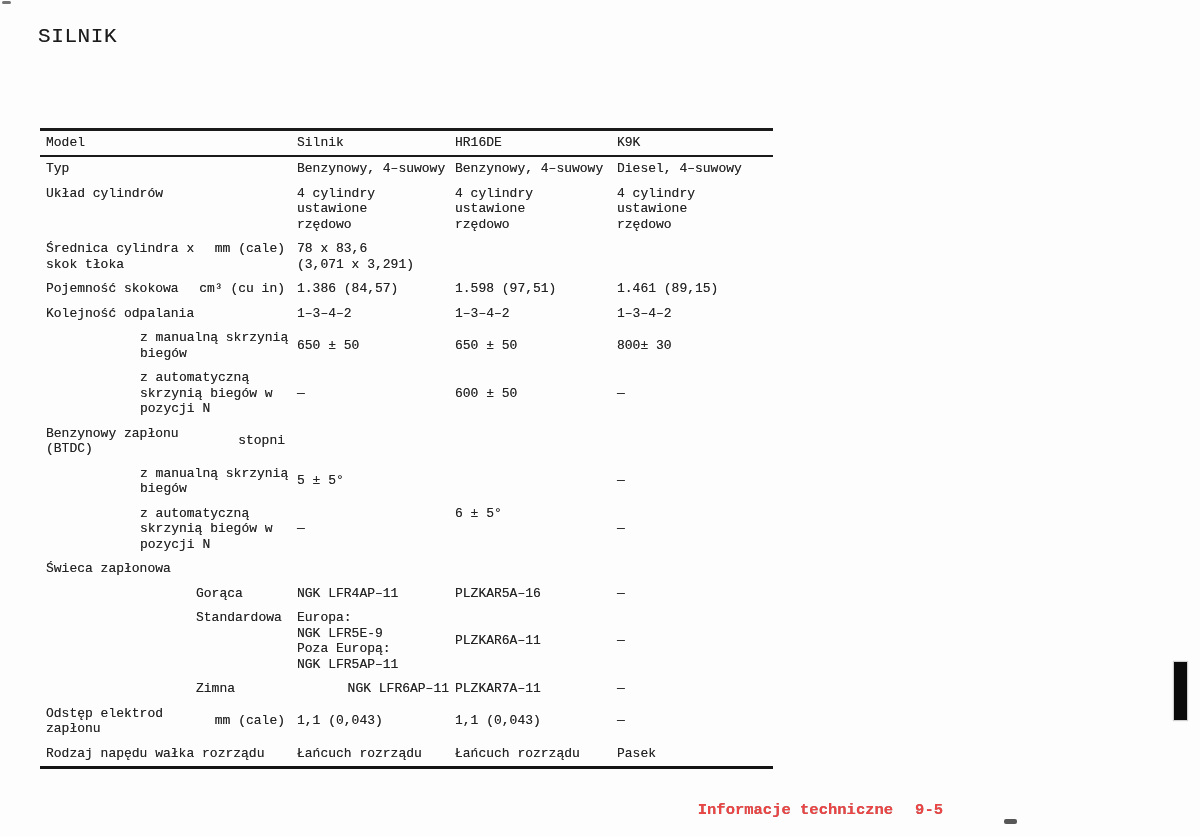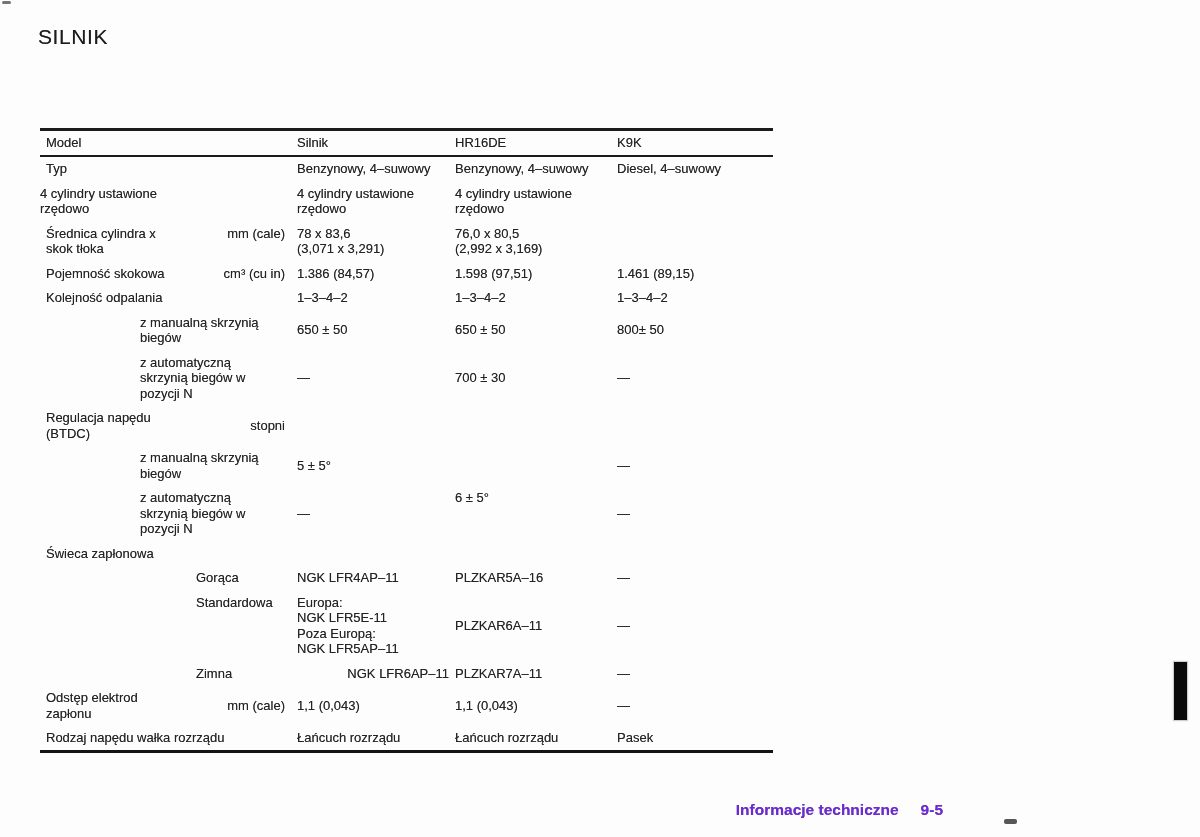--- a/index.html
+++ b/index.html
@@ -4,21 +4,21 @@
 <style>
   html, body {
     margin: 0; padding: 0;
     width: 1200px; height: 837px;
     overflow: hidden;
     background: #fdfdfd;
   }
   .page {
     position: relative;
     width: 988px; height: 837px;
-    font-family: Liberation Sans, sans-serif;
+    font-family: Liberation Mono, monospace;
     color: #222;
     text-shadow: 0 0 0.5px rgba(30,30,30,0.55);
   }
   .title {
     position: absolute;
     left: 38px; top: 25px;
     font-size: 21px;
     letter-spacing: 0.6px;
     font-weight: 400;
     color: #1c1c1c;
@@ -57,21 +57,21 @@
   .unit-center { top: 50%; transform: translateY(-50%); }
   .val { white-space: pre-line; padding-right: 6px; }
   .footer {
     position: absolute;
     top: 801px; right: 45px;
     display: flex;
     align-items: baseline;
     gap: 22px;
     font-size: 15.5px;
     font-weight: 700;
-    color: #6d28d9;
+    color: #ef4444;
   }
   .tab-marker {
     position: absolute;
     left: 1174px; top: 662px;
     width: 13px; height: 58px;
     background: #0b0b0b;
     box-shadow: 0 0 1px 1px rgba(120,120,120,0.35);
   }
   .speck { position: absolute; background: #3a3a3a; border-radius: 2px; }
   .s1 { left: 2px; top: 1px; width: 9px; height: 3px; opacity: 0.7; }
@@ -94,37 +94,38 @@
     <div id="tbody">
         <div class="row">
           <div class="cell label-cell">
             <div class="name">Typ</div>
           </div>
           <div class="cell val" style="align-self: start;">Benzynowy, 4–suwowy</div>
           <div class="cell val" style="align-self: start;">Benzynowy, 4–suwowy</div>
           <div class="cell val" style="align-self: start;">Diesel, 4–suwowy</div>
         </div>
         <div class="row">
+          <div class="cell label-cell">
+            <div class="name">Układ cylindrów</div>
+          </div>
           <div class="cell val" style="align-self: start;">4 cylindry ustawione
 rzędowo</div>
           <div class="cell val" style="align-self: start;">4 cylindry ustawione
 rzędowo</div>
           <div class="cell val" style="align-self: start;">4 cylindry ustawione
 rzędowo</div>
         </div>
         <div class="row">
           <div class="cell label-cell">
             <div class="name">Średnica cylindra x
 skok tłoka</div>
             <span class="unit unit-top">mm (cale)</span>
           </div>
           <div class="cell val" style="align-self: start;">78 x 83,6
 (3,071 x 3,291)</div>
-          <div class="cell val" style="align-self: start;">76,0 x 80,5
-(2,992 x 3,169)</div>
         </div>
         <div class="row">
           <div class="cell label-cell">
             <div class="name">Pojemność skokowa</div>
             <span class="unit unit-top">cm³ (cu in)</span>
           </div>
           <div class="cell val" style="align-self: start;">1.386 (84,57)</div>
           <div class="cell val" style="align-self: start;">1.598 (97,51)</div>
           <div class="cell val" style="align-self: start;">1.461 (89,15)</div>
         </div>
@@ -136,35 +137,35 @@
           <div class="cell val" style="align-self: start;">1–3–4–2</div>
           <div class="cell val" style="align-self: start;">1–3–4–2</div>
         </div>
         <div class="row">
           <div class="cell label-cell">
             <div class="name ind-1">z manualną skrzynią
 biegów</div>
           </div>
           <div class="cell val" style="align-self: center;">650 ± 50</div>
           <div class="cell val" style="align-self: center;">650 ± 50</div>
-          <div class="cell val" style="align-self: center;">800± 50</div>
+          <div class="cell val" style="align-self: center;">800± 30</div>
         </div>
         <div class="row">
           <div class="cell label-cell">
             <div class="name ind-1">z automatyczną
 skrzynią biegów w
 pozycji N</div>
           </div>
           <div class="cell val" style="align-self: center;">—</div>
-          <div class="cell val" style="align-self: center;">700 ± 30</div>
-          <div class="cell val" style="align-self: center;">—</div>
-        </div>
-        <div class="row">
-          <div class="cell label-cell">
-            <div class="name">Regulacja napędu
+          <div class="cell val" style="align-self: center;">600 ± 50</div>
+          <div class="cell val" style="align-self: center;">—</div>
+        </div>
+        <div class="row">
+          <div class="cell label-cell">
+            <div class="name">Benzynowy zapłonu
 (BTDC)</div>
             <span class="unit unit-center">stopni</span>
           </div>
           <div class="cell val" style="align-self: start;"></div>
           <div class="cell val" style="align-self: start;"></div>
           <div class="cell val" style="align-self: start;"></div>
         </div>
         <div class="row">
           <div class="cell label-cell">
             <div class="name ind-1">z manualną skrzynią
@@ -198,21 +199,21 @@
           </div>
           <div class="cell val" style="align-self: center;">NGK LFR4AP–11</div>
           <div class="cell val" style="align-self: center;">PLZKAR5A–16</div>
           <div class="cell val" style="align-self: center;">—</div>
         </div>
         <div class="row">
           <div class="cell label-cell">
             <div class="name ind-2">Standardowa</div>
           </div>
           <div class="cell val" style="align-self: center;">Europa:
-NGK LFR5E-11
+NGK LFR5E-9
 Poza Europą:
 NGK LFR5AP–11</div>
           <div class="cell val" style="align-self: center;">PLZKAR6A–11</div>
           <div class="cell val" style="align-self: center;">—</div>
         </div>
         <div class="row">
           <div class="cell label-cell">
             <div class="name ind-2">Zimna</div>
           </div>
           <div class="cell val" style="align-self: center; text-align: right;">NGK LFR6AP–11</div>

